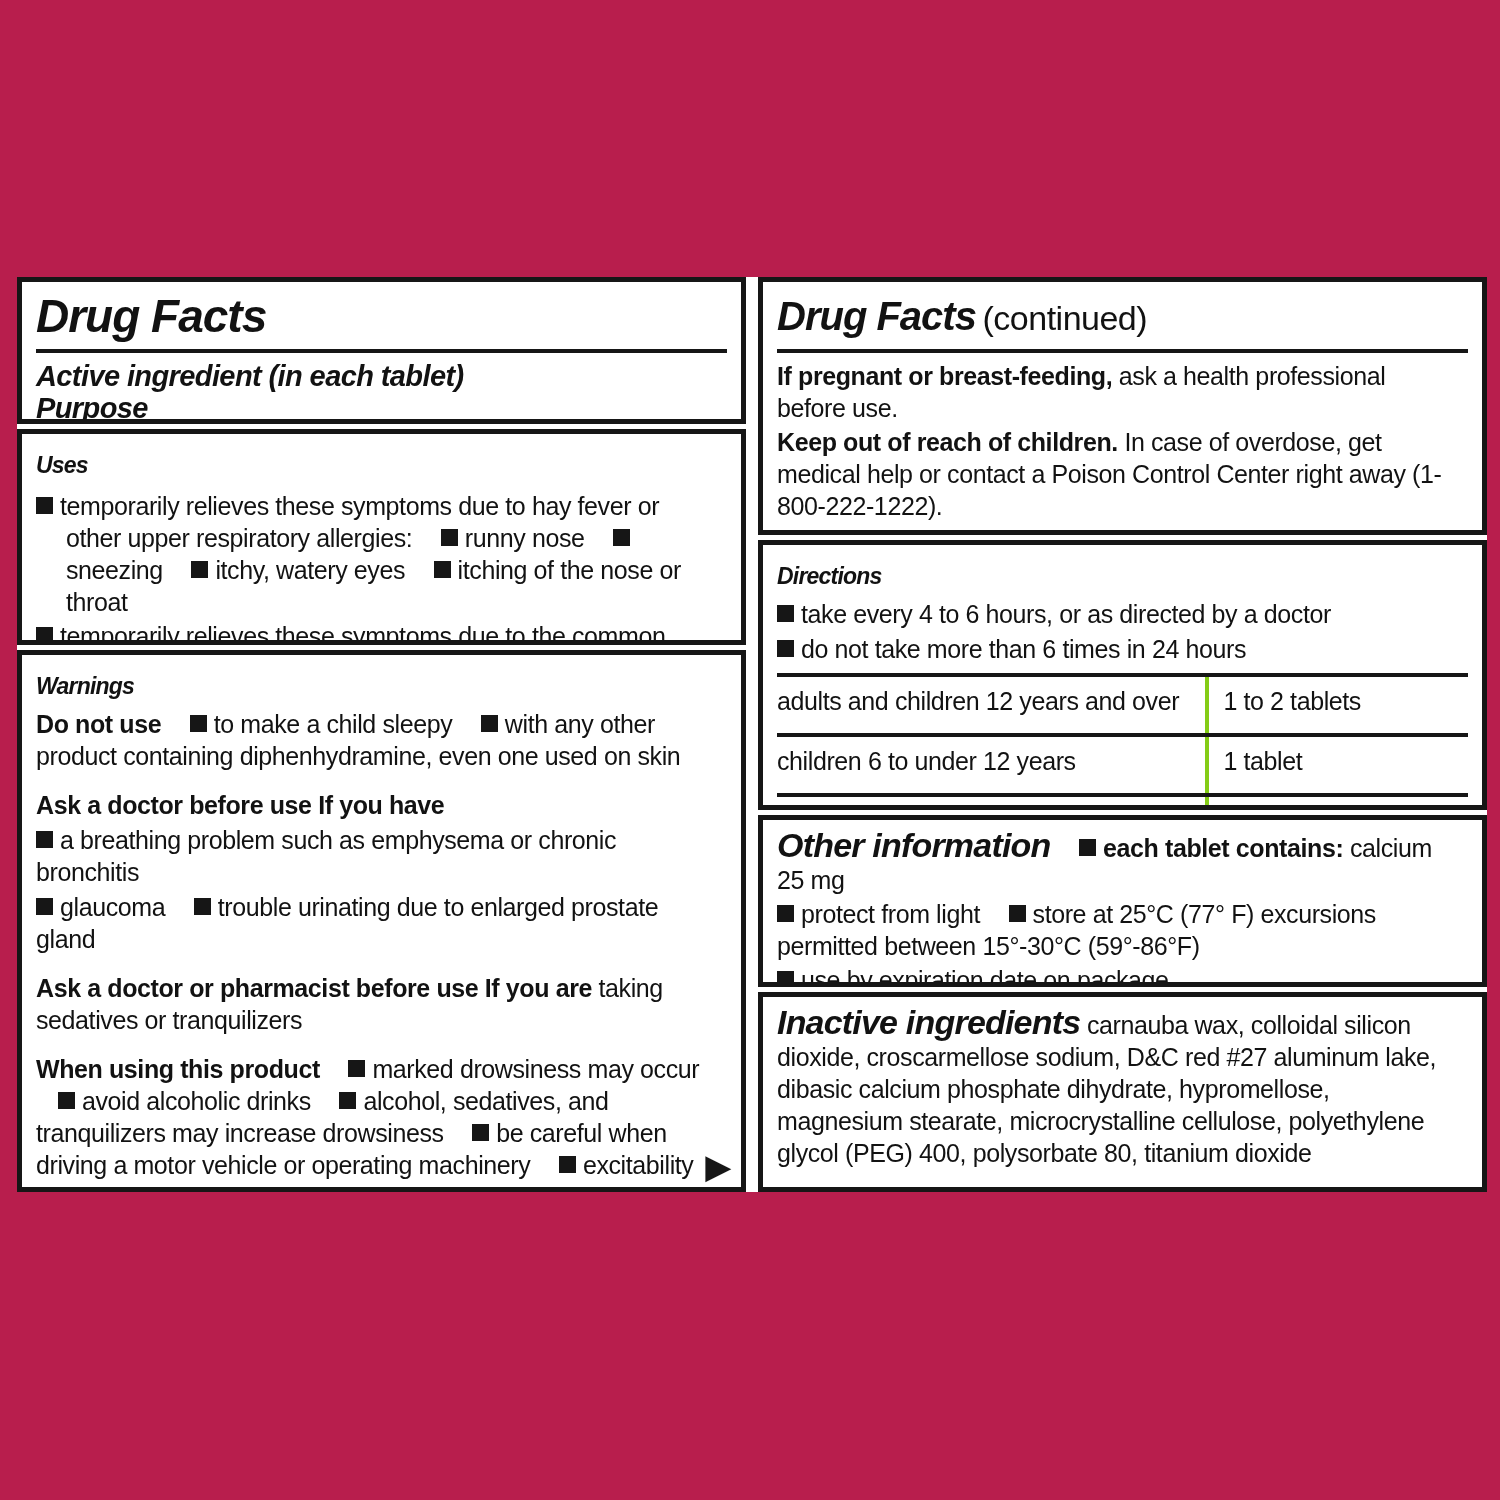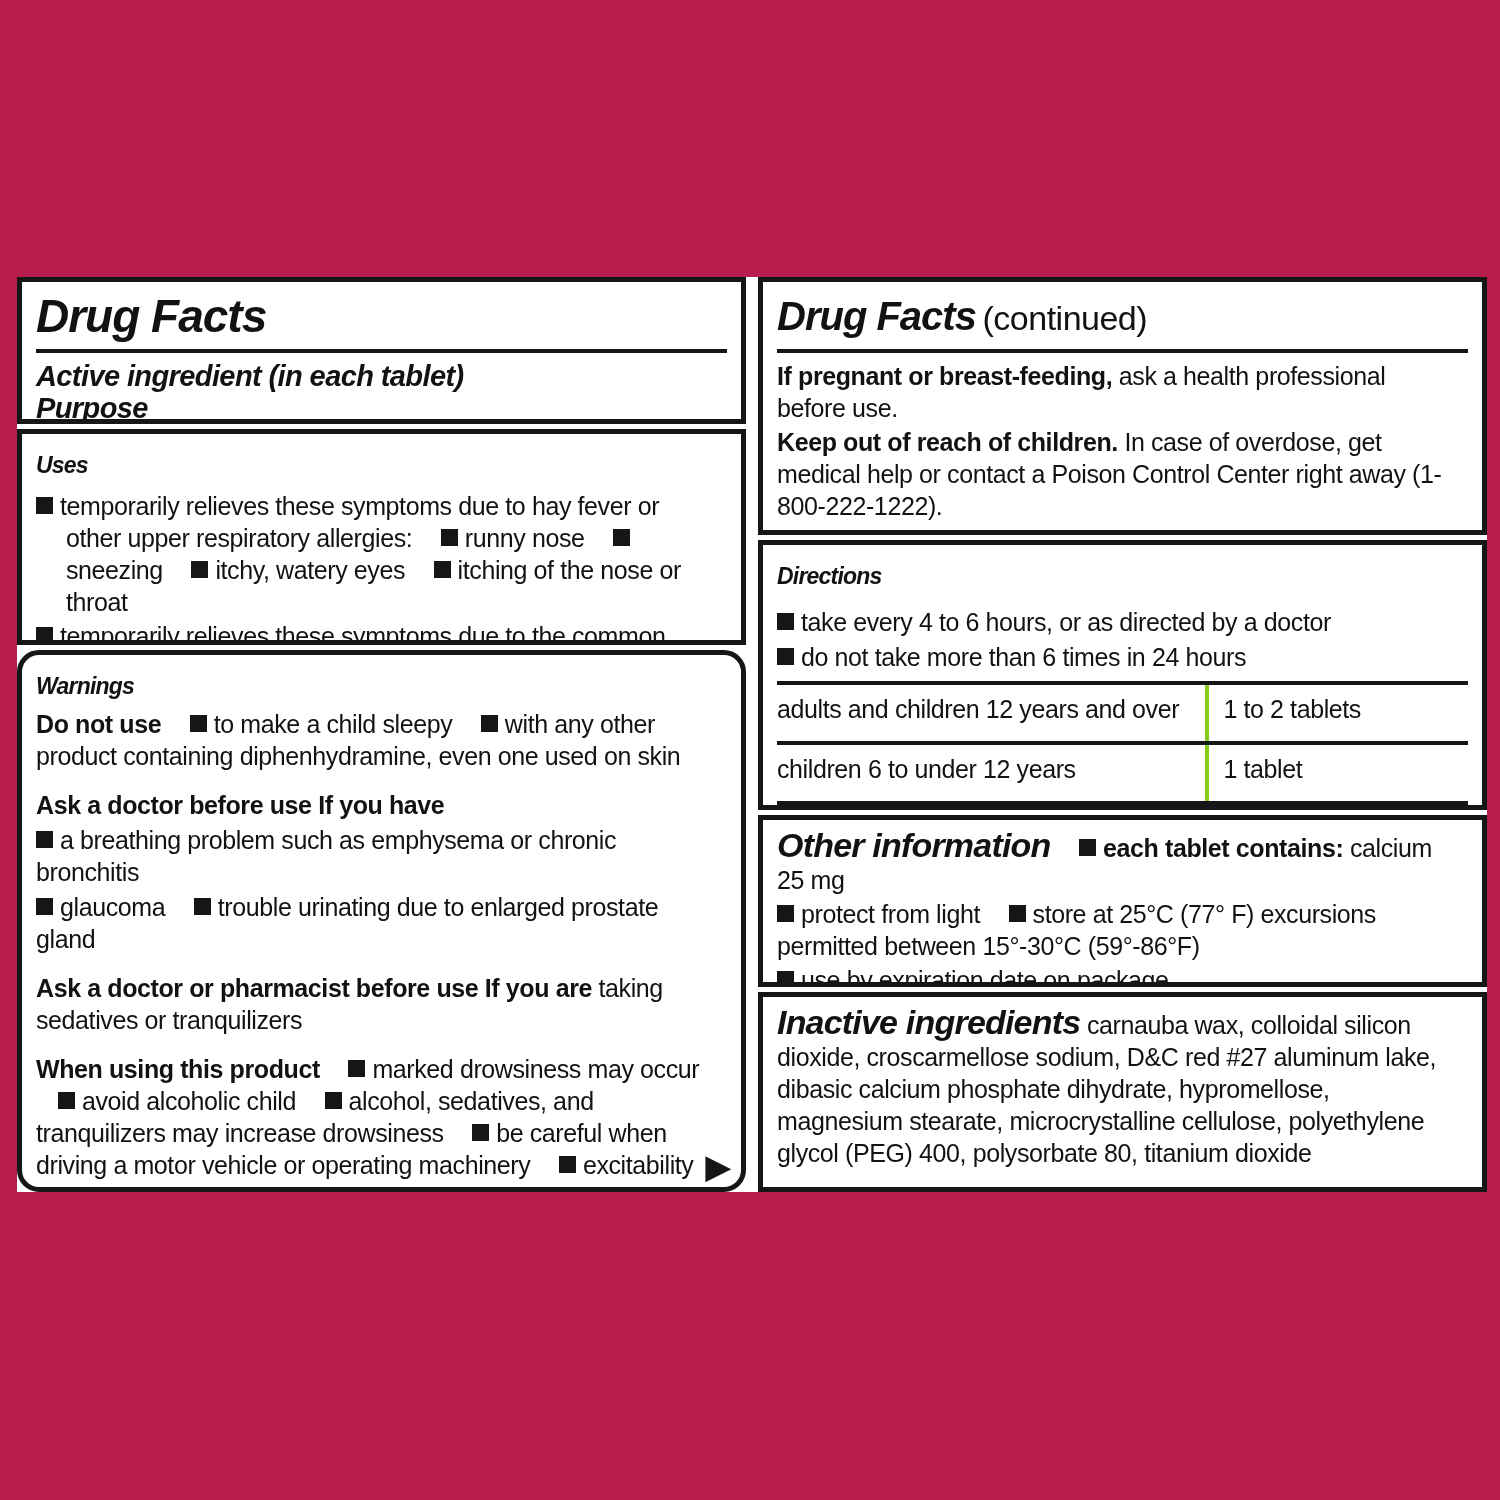--- a/index.html
+++ b/index.html
@@ -120,21 +120,21 @@
     border-left:4px solid #84cc16;
     padding:8px 0 8px 14px;
   }
   .continue-arrow{
     position:absolute;
     right:10px;bottom:4px;
     font-size:34px;
     line-height:34px;
     color:#161616;
   }
-  .warn-box{display:flex;flex-direction:column;border-radius:22px;}
+  .warn-box{display:flex;flex-direction:column;}
 </style>
 </head>
 <body>
 
 <div class="stage">
   <div class="label-wrap">
 
     <div class="col">
 
       <div class="box" style="height:158px;">
@@ -187,21 +187,21 @@
         </p>
         <div class="rule"></div>
         <p class="para">
           <b class="lead">Ask a doctor or pharmacist before use If you are</b>
           <span>taking sedatives or tranquilizers</span>
         </p>
         <div class="rule"></div>
         <p class="para">
           <b class="lead">When using this product</b>
           <span class="sq mid"></span><span>marked drowsiness may occur</span>
-          <span class="sq mid"></span><span>avoid alcoholic child</span>
+          <span class="sq mid"></span><span>avoid alcoholic drinks</span>
           <span class="sq mid"></span><span>alcohol, sedatives, and tranquilizers may increase drowsiness</span>
           <span class="sq mid"></span><span>be careful when driving a motor vehicle or operating machinery</span>
           <span class="sq mid"></span><span>excitability may occur, especially in children</span>
         </p>
         <span class="continue-arrow">▶</span>
       </div>
     </div>
 
     <div class="col">
 
@@ -215,21 +215,21 @@
           <b class="lead">If pregnant or breast-feeding,</b>
           <span>ask a health professional before use.</span>
         </p>
         <p class="para">
           <b class="lead">Keep out of reach of children.</b>
           <span>In case of overdose, get medical help or contact a Poison Control Center right away (1-800-222-1222).</span>
         </p>
       </div>
 
       <div class="box" style="height:270px;display:flex;flex-direction:column;">
-        <div class="sec-head" style="margin-bottom:8px;">Directions</div>
+        <div class="sec-head" style="margin-bottom:0;">Directions</div>
         <p class="para">
           <span class="sq"></span><span>take every 4 to 6 hours, or as directed by a doctor</span>
         </p>
         <p class="para">
           <span class="sq"></span><span>do not take more than 6 times in 24 hours</span>
         </p>
         <div class="dir-table">
           <div class="dir-row">
             <div class="dir-c1">adults and children 12 years and over</div>
             <div class="dir-c2">1 to 2 tablets</div>

